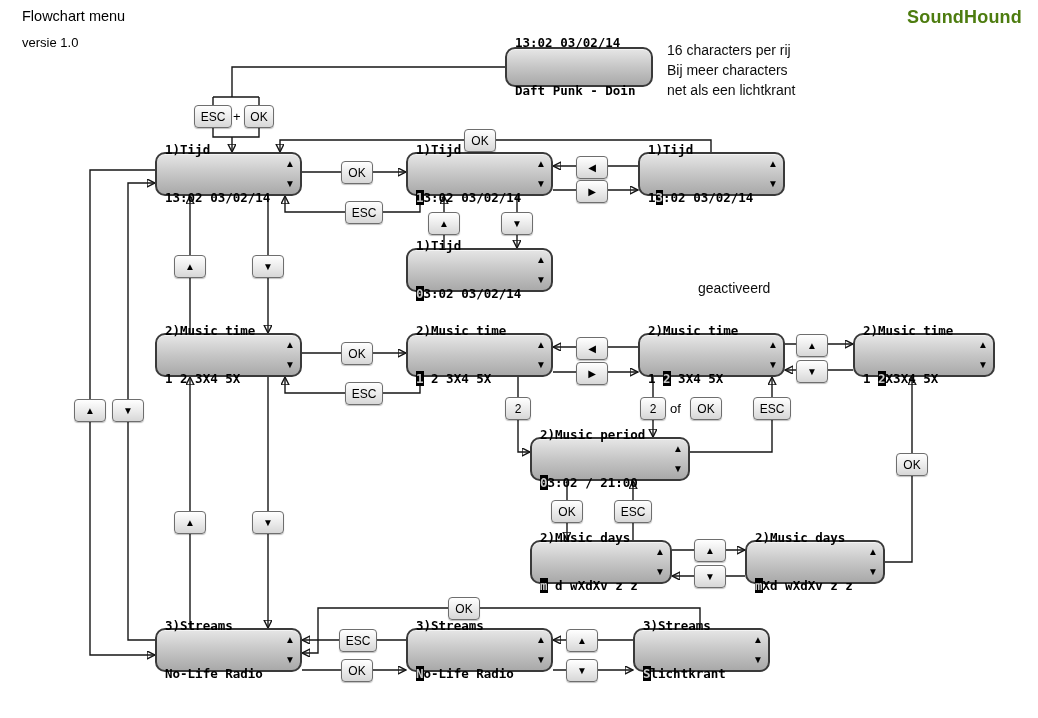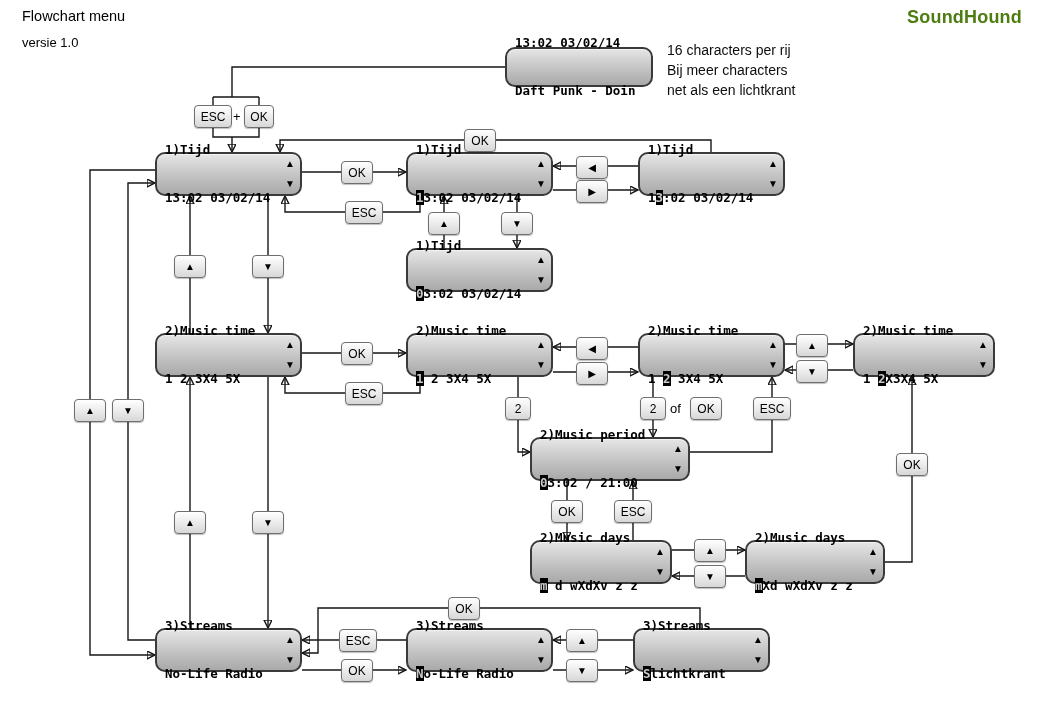--- a/index.html
+++ b/index.html
@@ -76,20 +76,21 @@
   <path marker-end="url(#arr)" d="M553 670 H633"></path>
   <path marker-end="url(#arr)" d="M700 628 V608 H318 V653 H302"></path>
 </svg>
 
 <div class="note" style="left:667px;top:40px">
   <div>16 characters per rij</div>
   <div>Bij meer characters</div>
   <div>net als een lichtkrant</div>
 </div>
 <div class="note" style="left:698px;top:278px">
+  <div>geactiveerd</div>
 </div>
 
 <div class="lcd" style="left:505px;top:47px;width:148px;height:40px">
   <div class="lt">
     <div>13:02 03/02/14</div>
     <div><span>Daft Punk - Doin</span><span class="inv"></span><span></span></div>
   </div>
 </div>
 
 <div class="lcd" style="left:155px;top:152px;width:147px">

